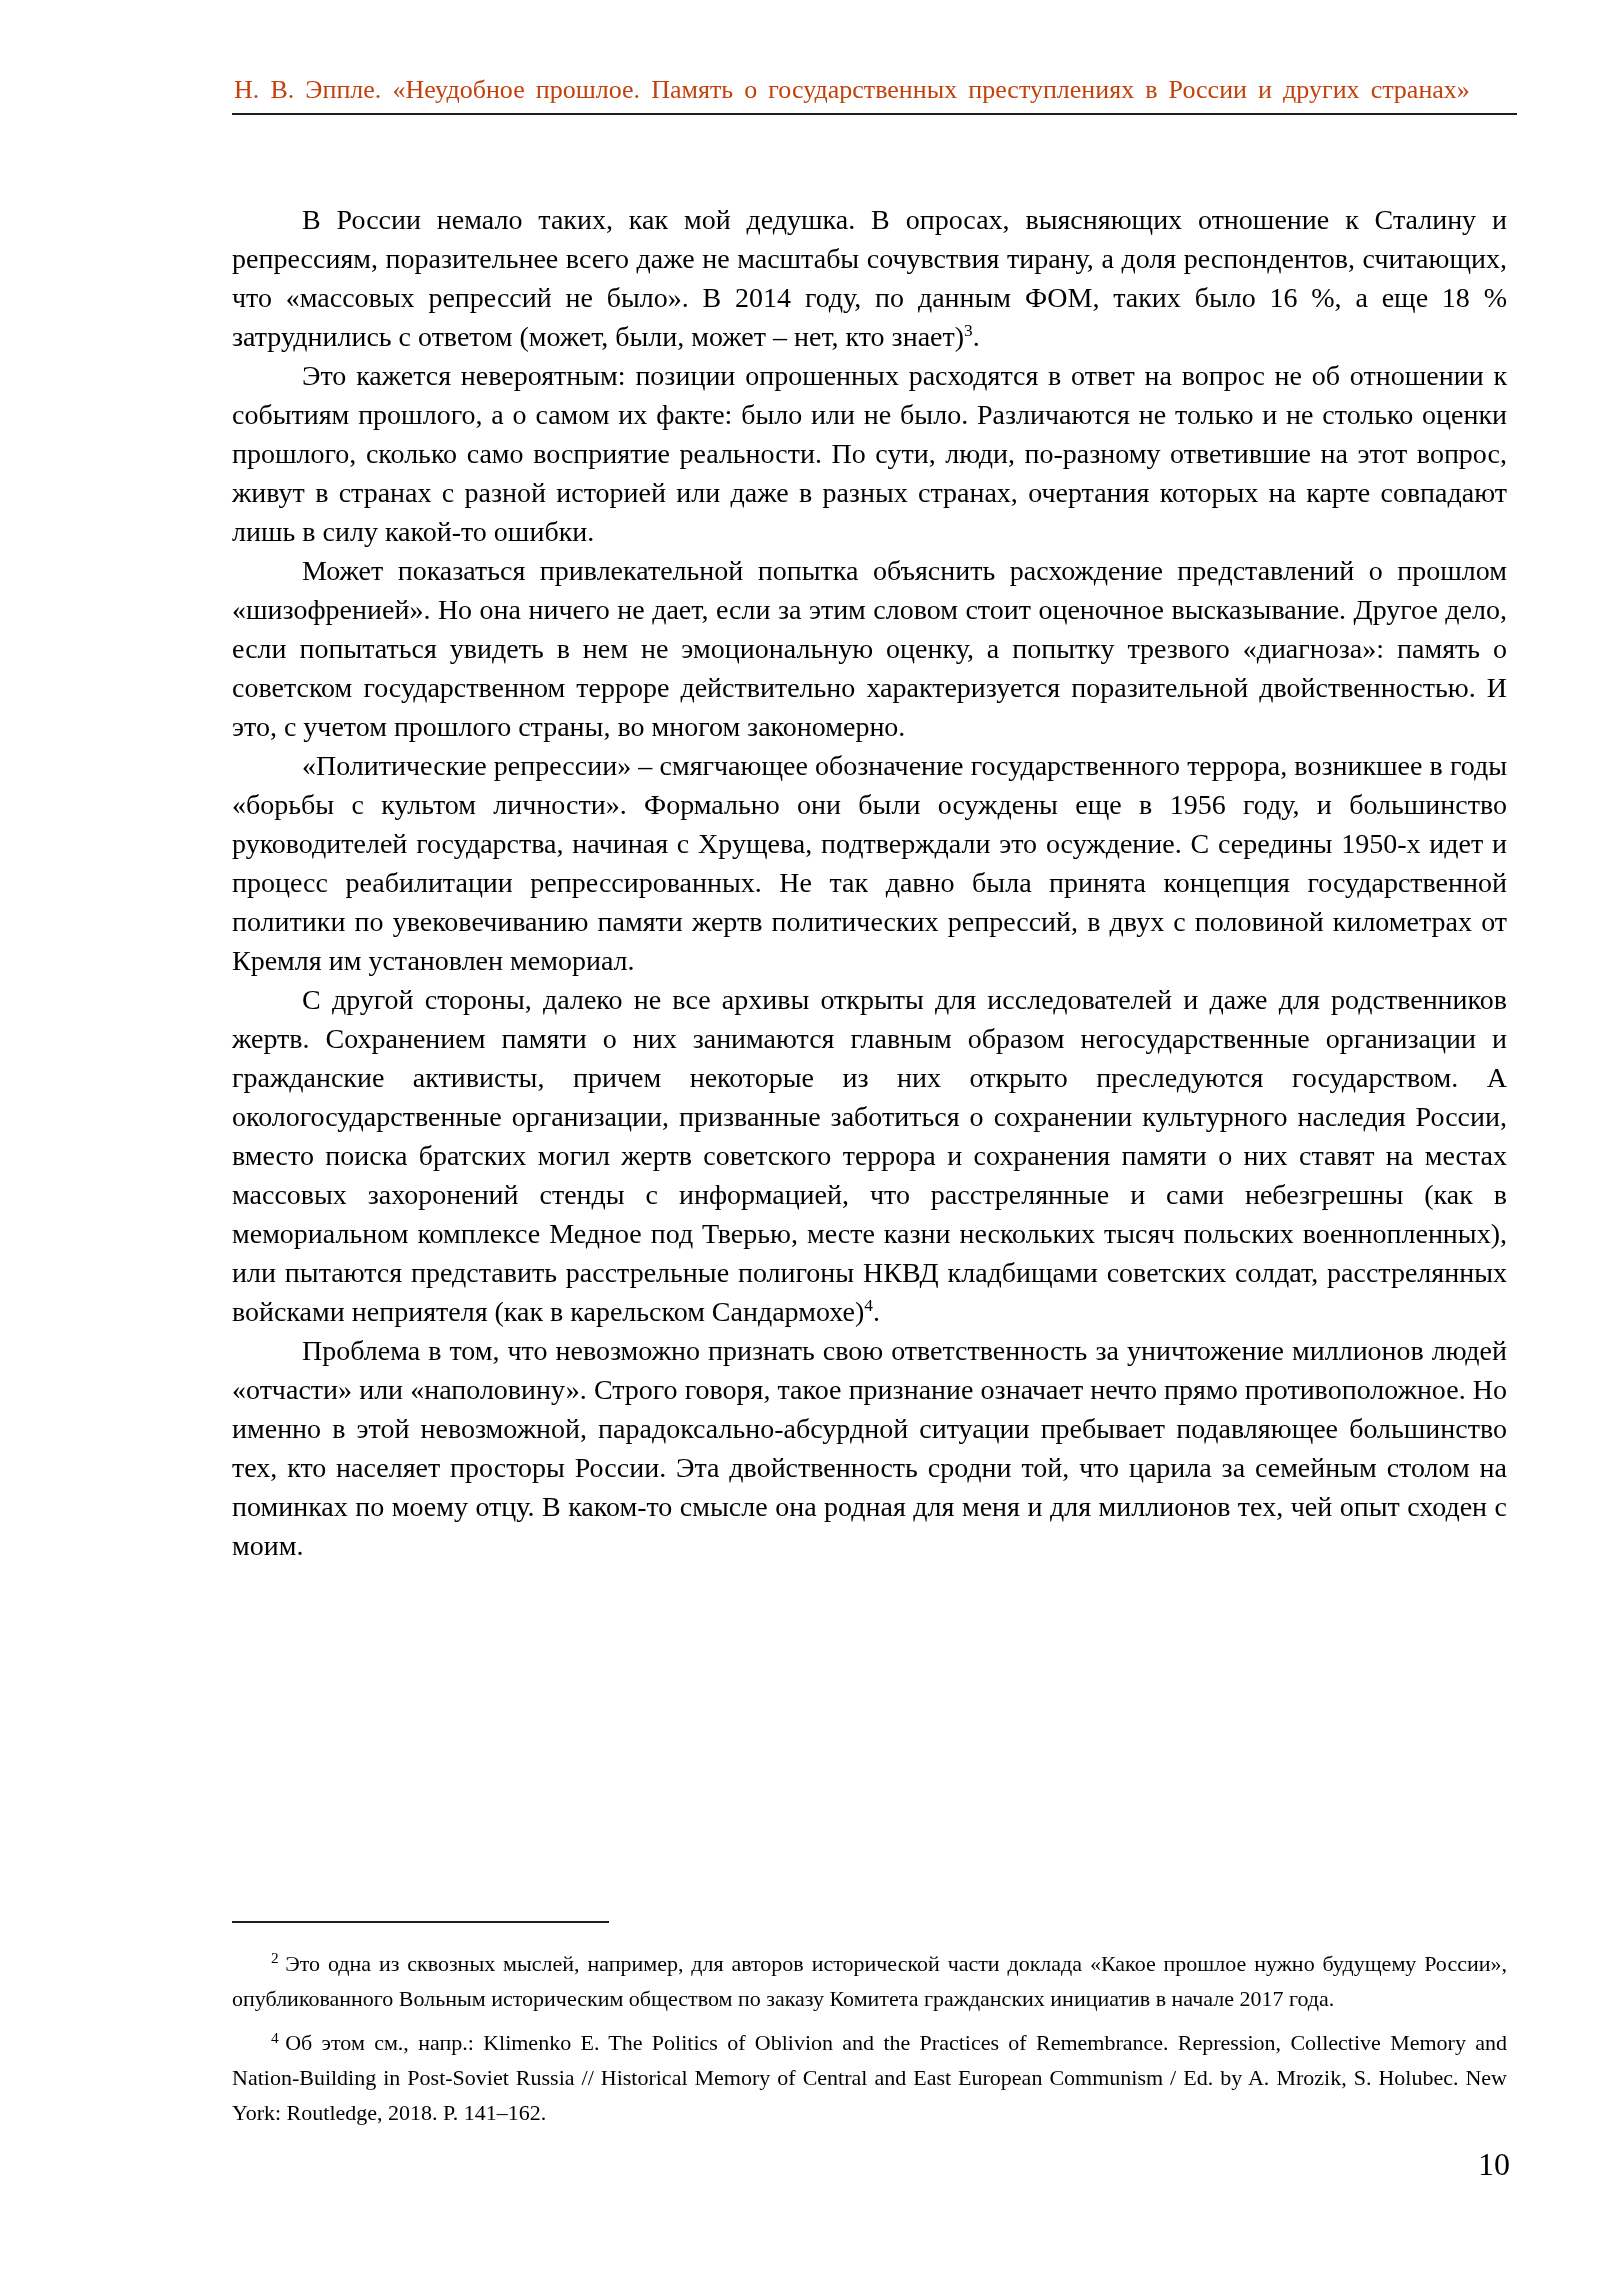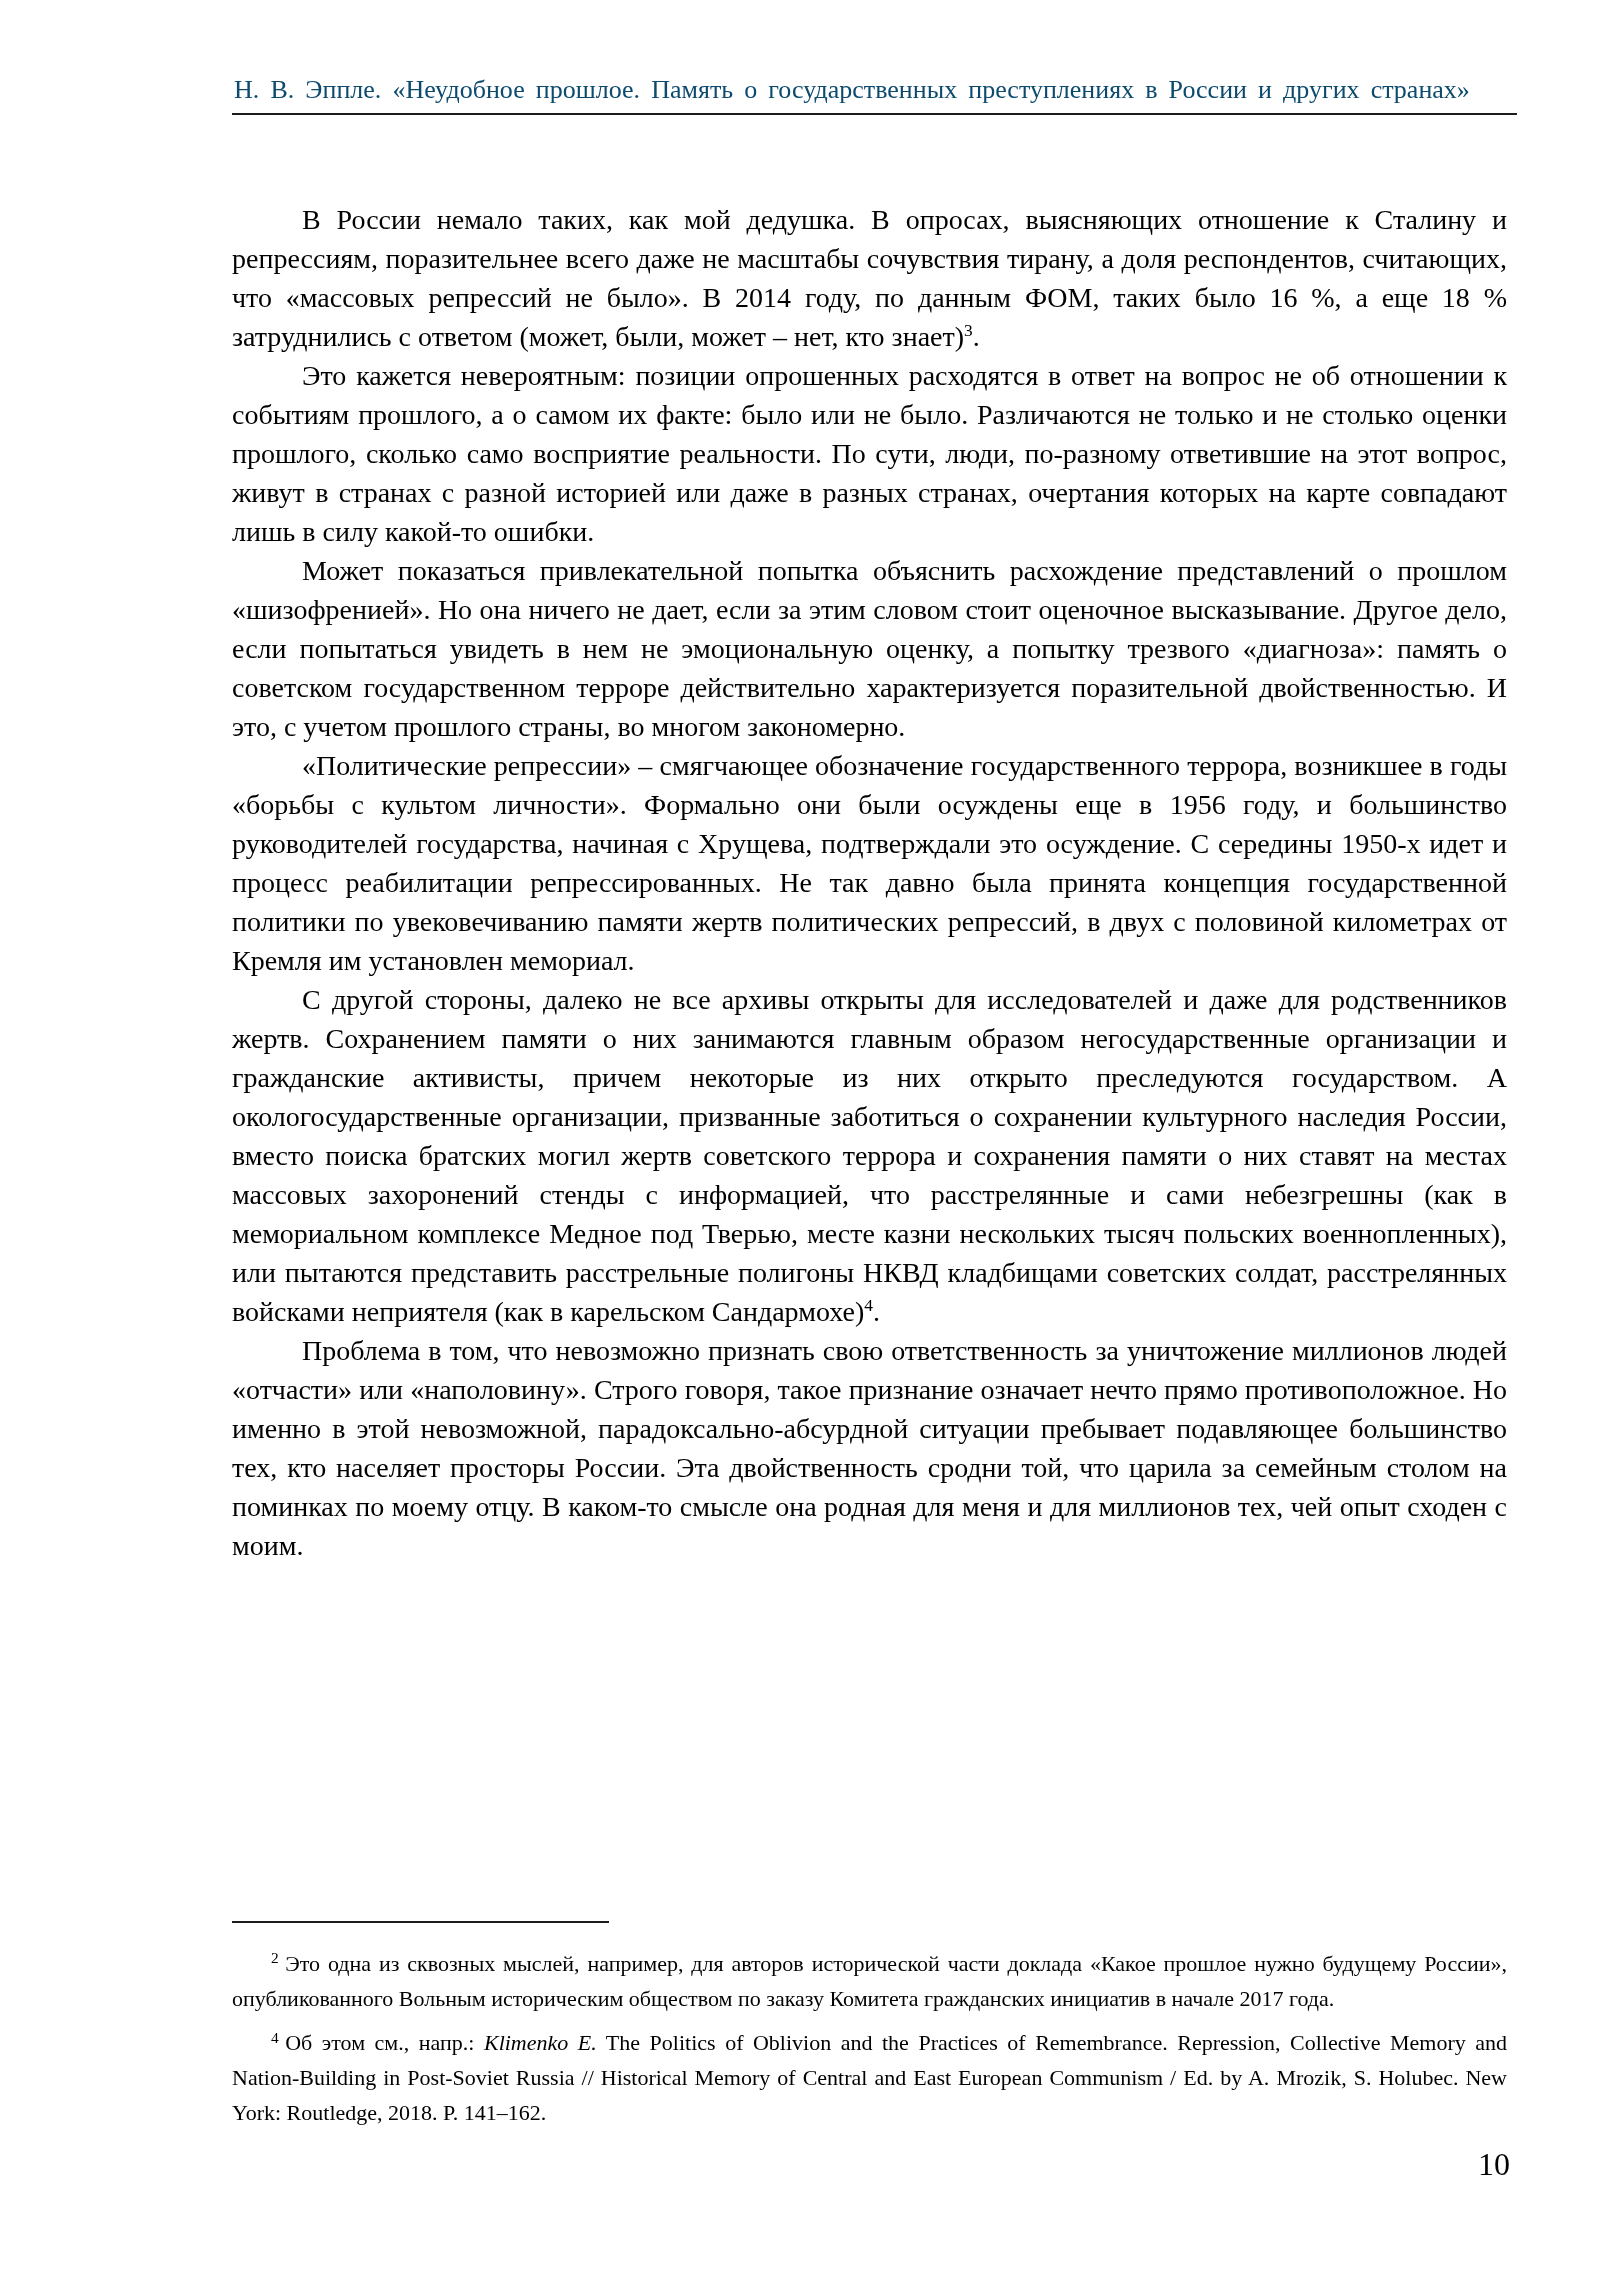--- a/index.html
+++ b/index.html
@@ -12,21 +12,21 @@
     color: #000000;
     overflow: hidden;
   }
   .running-header {
     position: absolute;
     left: 234px;
     top: 75px;
     width: 1286px;
     font-size: 26px;
     line-height: 30px;
-    color: #0c4a6e;
+    color: #c2410c;
     word-spacing: 4.6px;
     white-space: nowrap;
   }
   .header-rule {
     position: absolute;
     left: 232px;
     top: 113px;
     width: 1285px;
     height: 2px;
     background: #1c1c1c;
@@ -75,21 +75,21 @@
     text-indent: 39px;
   }
   .footnotes sup.fn-num {
     font-size: 70%;
     line-height: 0;
     vertical-align: baseline;
     position: relative;
     top: -0.5em;
     margin-right: 6.5px;
   }
-  .fn-italic { font-style: italic; }
+  .fn-italic { }
   .page-number {
     position: absolute;
     right: 113px;
     top: 2149px;
     font-size: 32px;
     line-height: 30px;
     color: #000000;
   }
 </style>
 </head>

